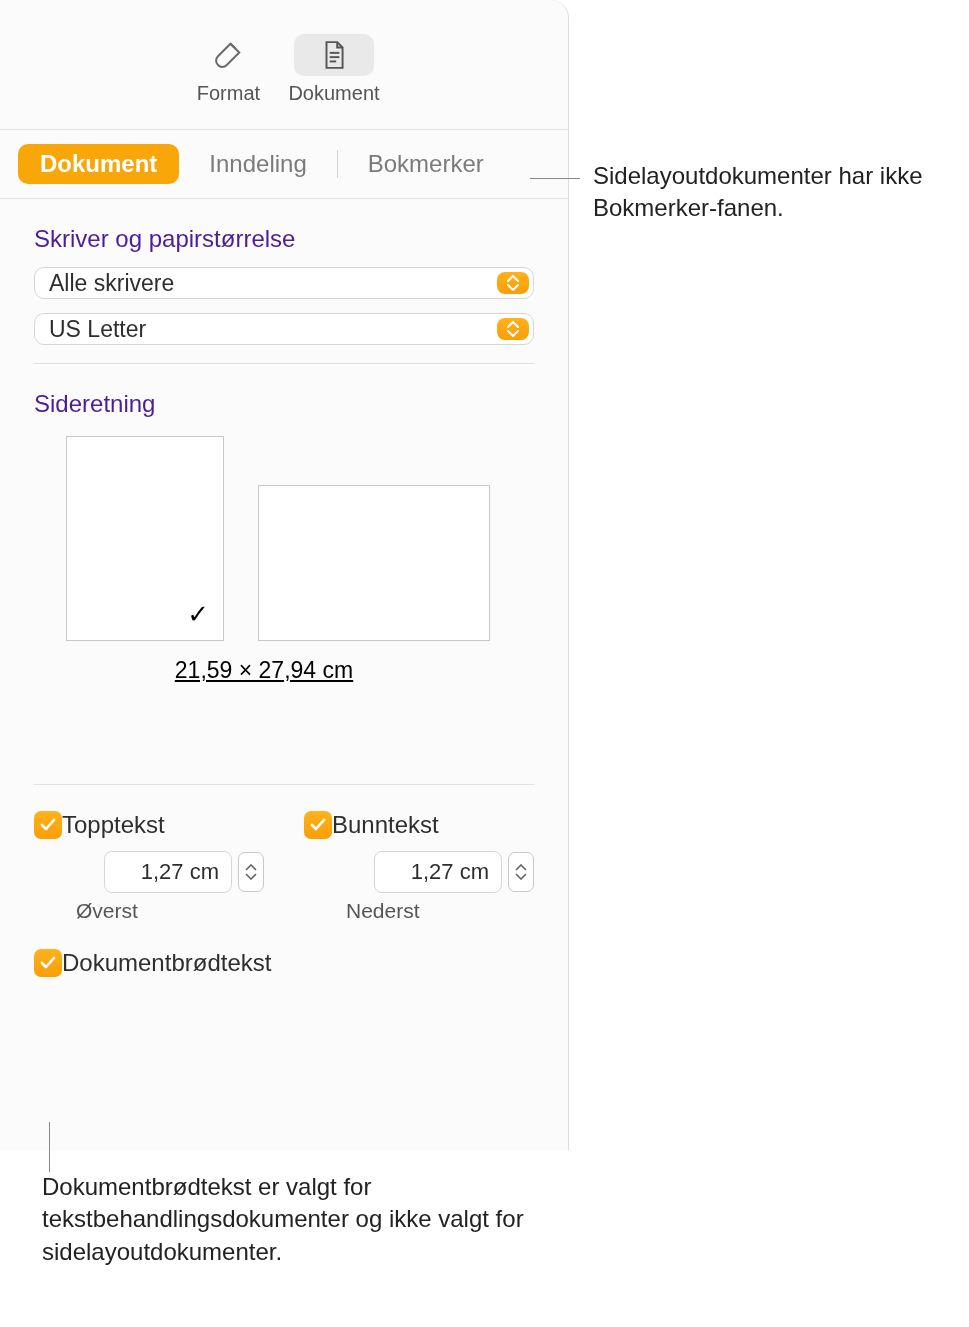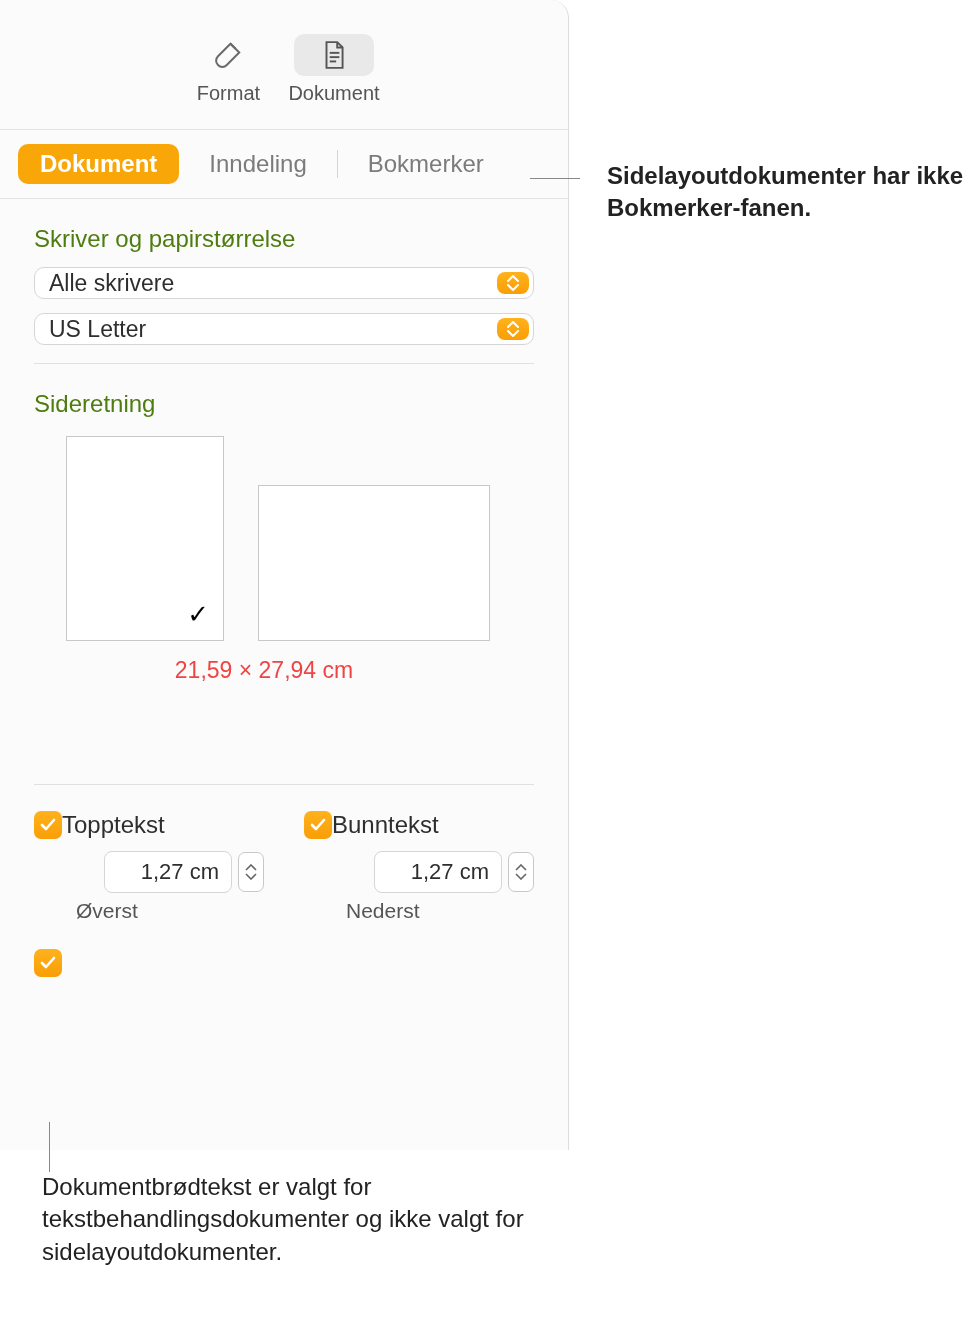--- a/index.html
+++ b/index.html
@@ -73,21 +73,21 @@
   .tab-sep {
     width: 1px;
     height: 28px;
     background: #d4d4d4;
   }
   .content {
     padding: 26px 34px 30px 34px;
   }
   .section-label {
     font-size: 24px;
-    color: #4d7c0f;
+    color: #4c1d95;
     margin-bottom: 14px;
     font-weight: 400;
   }
   .select {
     position: relative;
     width: 100%;
     height: 32px;
     background: #fff;
     border: 1px solid #d6d6d6;
     border-radius: 10px;
@@ -141,23 +141,24 @@
     position: absolute;
     bottom: 10px;
     right: 14px;
     font-size: 26px;
     color: #000;
   }
   .dims {
     text-align: center;
     margin-top: 16px;
     font-size: 23px;
-    color: #ef4444;
+    color: #000000;
     width: 460px;
     margin-left: 0;
+    text-decoration: underline;
   }
   .hf-row {
     display: flex;
     gap: 40px;
     margin-top: 10px;
   }
   .hf-col {
     flex: 1;
   }
   .checkrow {
@@ -359,21 +360,22 @@
         <div class="sublabel">Nederst</div>
       </div>
     </div>
 
     <div class="checkrow" style="margin-top:26px;">
       <div class="checkbox">
         <svg width="18" height="18" viewBox="0 0 18 18">
             <path d="M3 9 L7 13 L15 4" stroke="#fff" stroke-width="2.6" fill="none" stroke-linecap="round" stroke-linejoin="round"></path>
           </svg>
       </div>
+      <span class="check-label">Dokumentbrødtekst</span>
     </div>
   </div>
 </div>
 
 <div class="callout-line" style="left:530px; top:178px; width:50px; height:1px;"></div>
-<div class="callout" style="left:607px; top:160px; width:360px;font-weight:bold;">Sidelayoutdokumenter har ikke Bokmerker-fanen.</div>
+<div class="callout" style="left:593px; top:160px; width:360px;">Sidelayoutdokumenter har ikke Bokmerker-fanen.</div>
 
 <div class="callout-line" style="left:49px; top:1122px; width:1px; height:50px;"></div>
 <div class="callout" style="left:42px; top:1171px; width:560px;">Dokumentbrødtekst er valgt for tekstbehandlingsdokumenter og ikke valgt for sidelayoutdokumenter.</div>
 
 </body></html>

